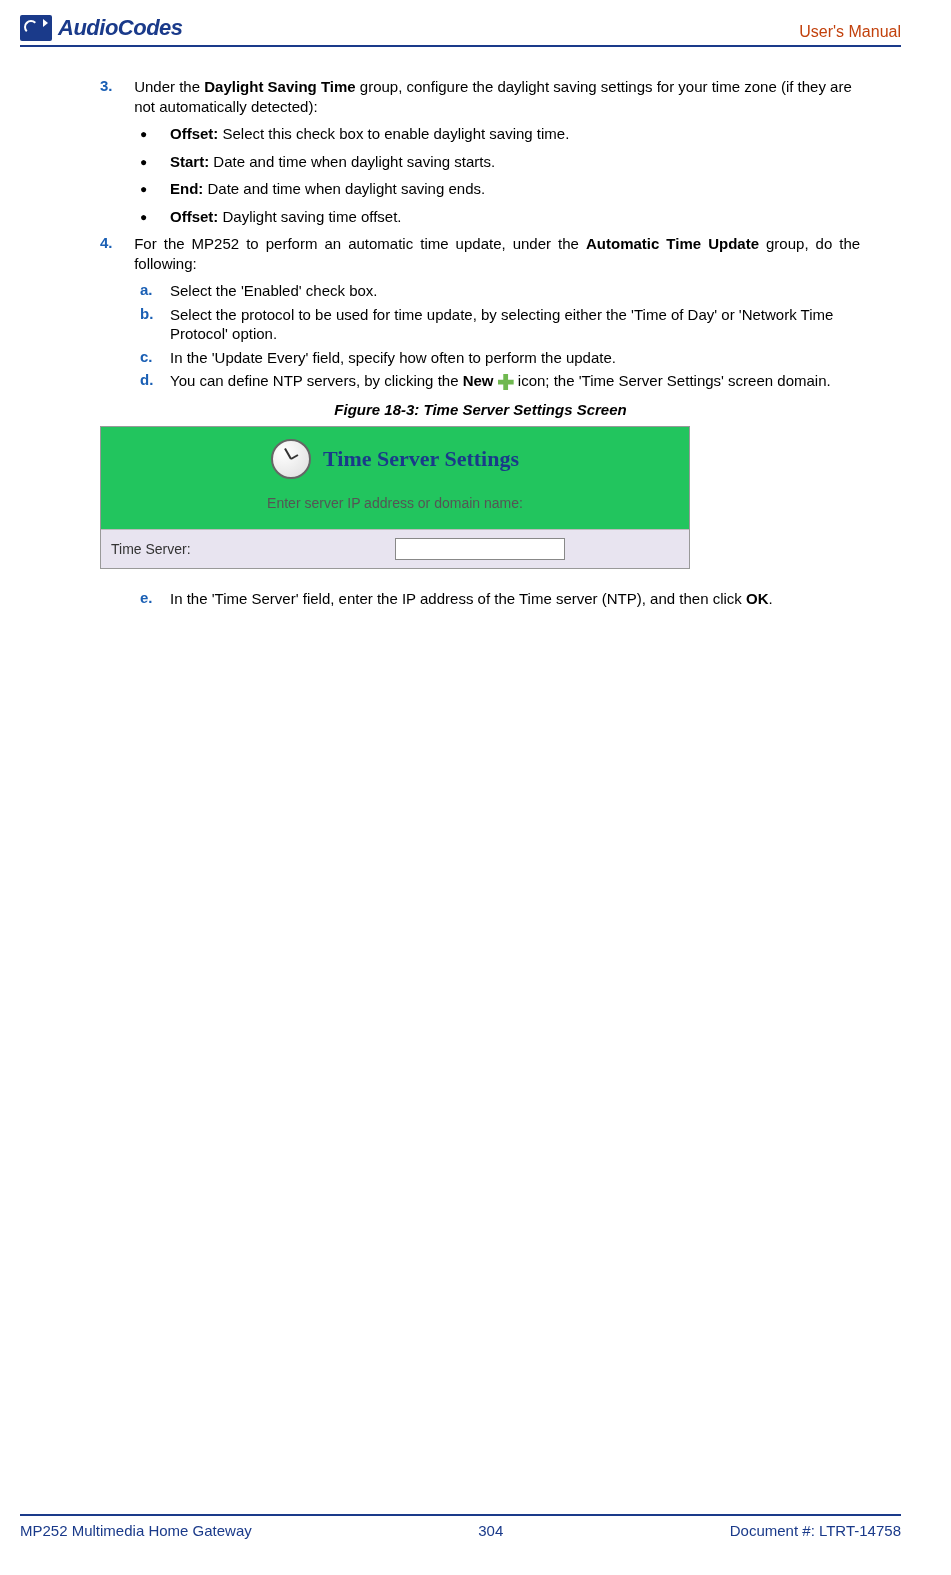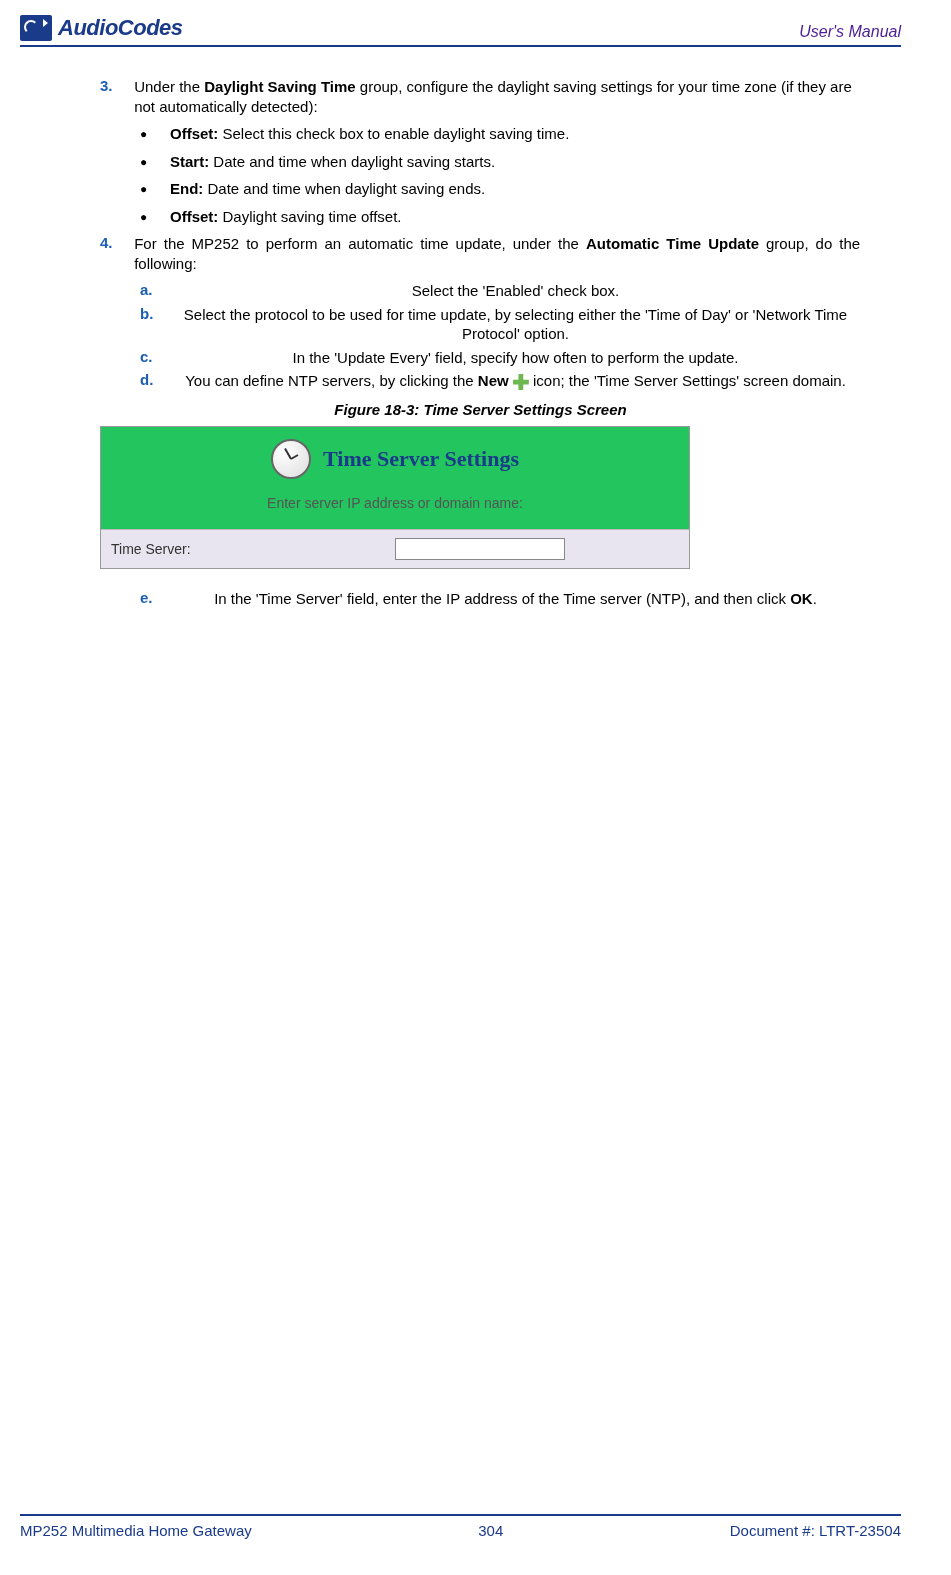--- a/index.html
+++ b/index.html
@@ -64,23 +64,22 @@
       border-bottom: 4px solid transparent;
     }
     .logo-text {
       font-size: 22px;
       font-weight: bold;
       color: #1a3a8a;
       font-style: italic;
       letter-spacing: -0.5px;
     }
     .header-right {
-      color: #4c1d95;
+      color: #c2410c;
       font-size: 16px;
-      font-style: italic;
     }
     .content {
       padding-left: 80px;
       padding-right: 40px;
     }
     .num-item {
       margin-bottom: 8px;
     }
     .num-label {
       display: inline-block;
@@ -124,21 +123,20 @@
     }
     .sub-label {
       width: 30px;
       color: #1a5fb4;
       font-weight: bold;
       flex-shrink: 0;
     }
     .sub-text {
       flex: 1;
       line-height: 1.3;
-      text-align: center;
     }
     .bold {
       font-weight: bold;
     }
     .justify {
       text-align: justify;
     }
     .figure-caption {
       text-align: center;
       font-weight: bold;
@@ -336,14 +334,14 @@
         </span>
       </div>
     </div>
 
   </div>
 </div>
 
 <div class="footer">
   <span>MP252 Multimedia Home Gateway</span>
   <span>304</span>
-  <span>Document #: LTRT-23504</span>
+  <span>Document #: LTRT-14758</span>
 </div>
 
 </body></html>

